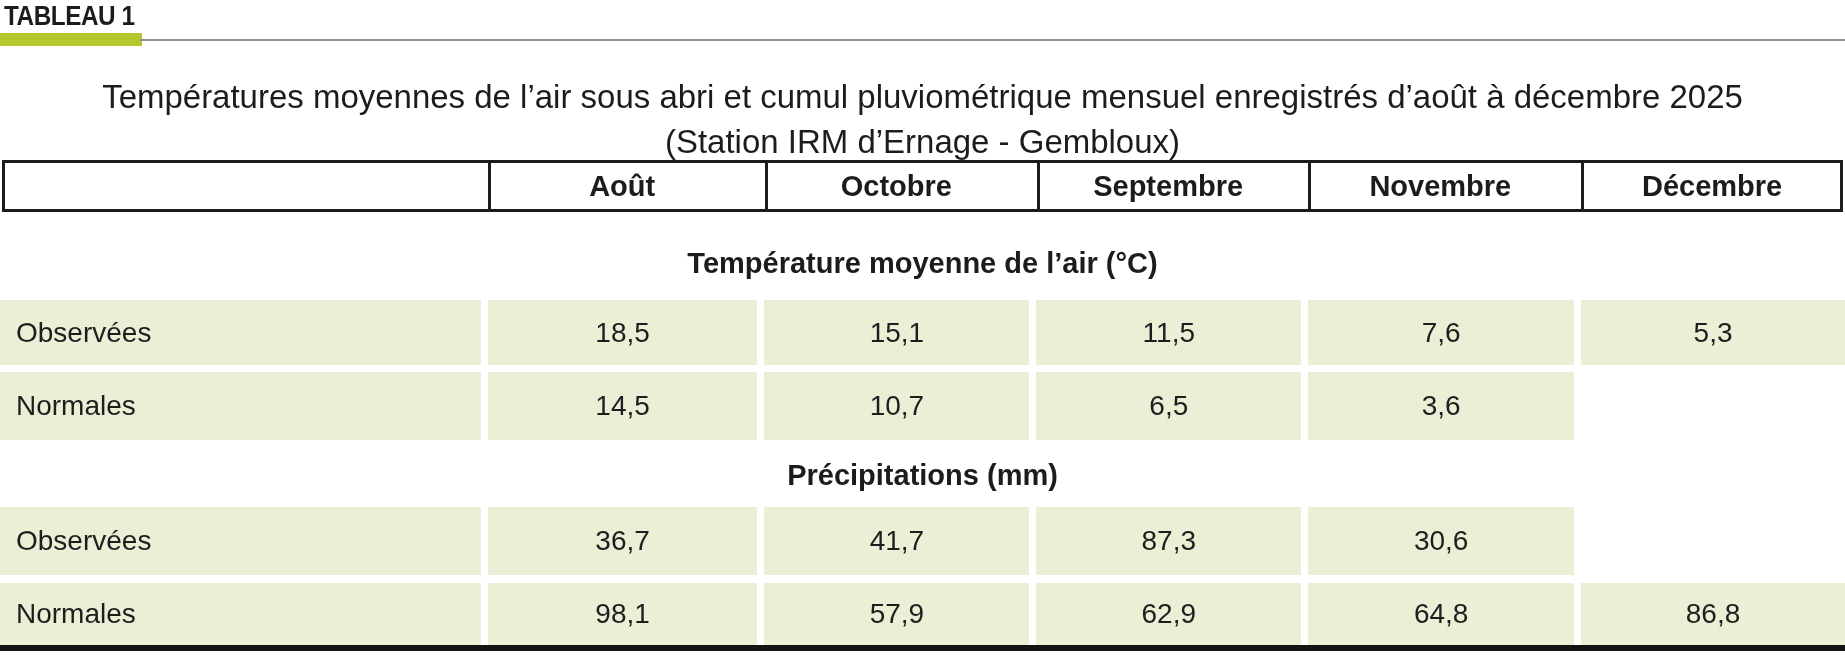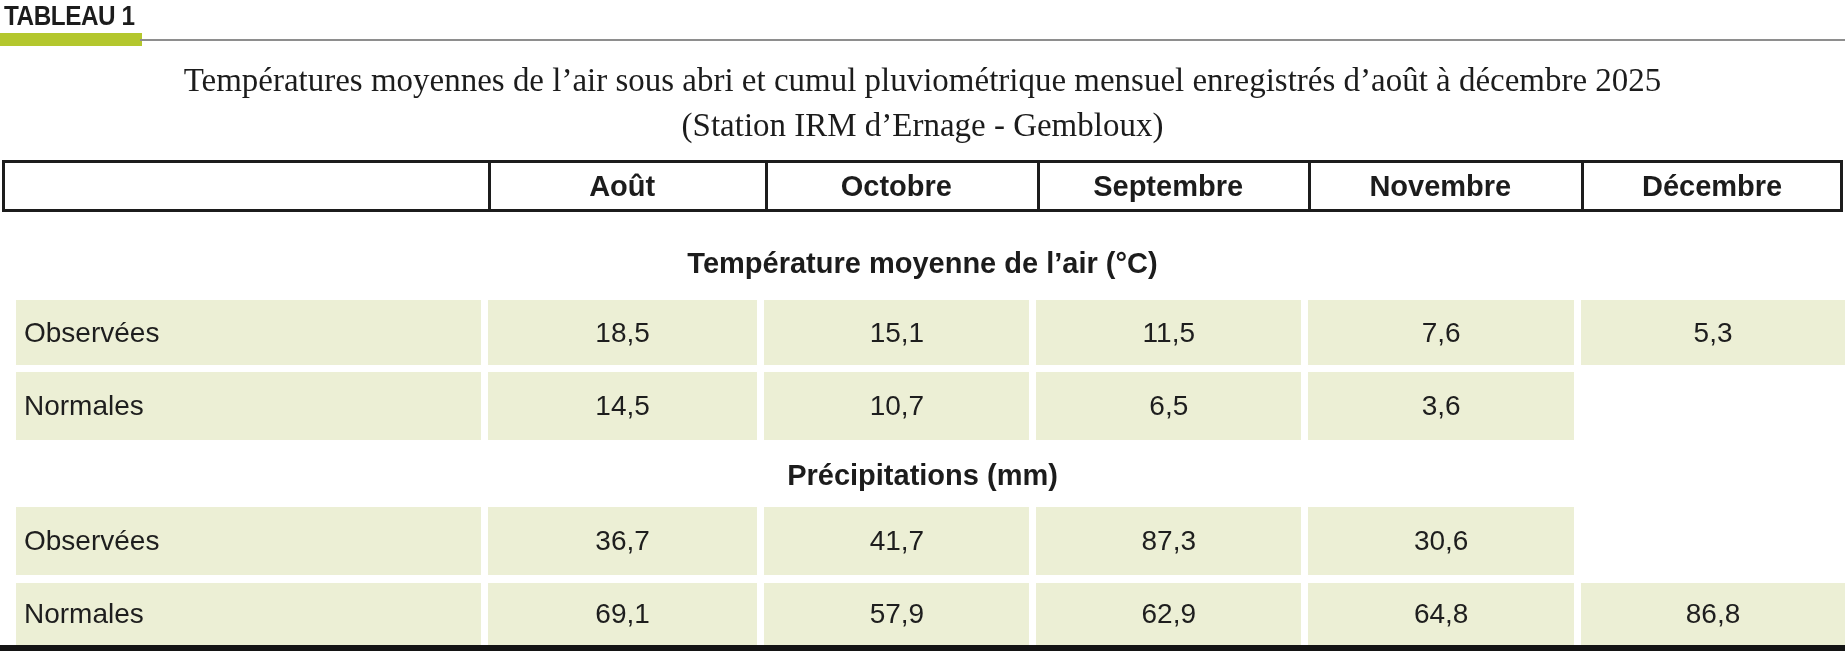--- a/index.html
+++ b/index.html
@@ -42,29 +42,28 @@
     top: 39px;
     left: 140px;
     right: 0;
     height: 2px;
     background: #8e8e8e;
   }
 
   
   .title {
     position: absolute;
-    top: 57px;
+    top: 74px;
     left: 0;
     width: 100%;
     text-align: center;
     font-size: 34px;
     line-height: 45px;
     font-weight: normal;
     color: #1c1c1c;
-    font-family: Liberation Serif, serif;
   }
   .title .line {
     white-space: nowrap;
     transform: scaleX(0.97);
     transform-origin: center;
   }
 
   
   .grid-cols {
     display: grid;
@@ -126,23 +125,22 @@
     background: #ecefd5;
     display: flex;
     align-items: center;
     justify-content: center;
     font-size: 28px;
     font-weight: normal;
     color: #1e1e1e;
   }
   .data-row .cell.row-label {
     justify-content: flex-start;
-    padding-left: 8px;
+    padding-left: 16px;
     box-sizing: border-box;
-    margin-left: 16px;
   }
 
   
   .bottom-border {
     position: absolute;
     top: 645px;
     left: 0;
     right: 0;
     height: 6px;
     background: #141414;
@@ -195,21 +193,21 @@
   <div class="data-row row-3 grid-cols">
     <div class="cell row-label">Observées</div>
     <div class="cell">36,7</div>
     <div class="cell">41,7</div>
     <div class="cell">87,3</div>
     <div class="cell">30,6</div>
   </div>
 
   <div class="data-row row-4 grid-cols">
     <div class="cell row-label">Normales</div>
-    <div class="cell">69,1</div>
+    <div class="cell">98,1</div>
     <div class="cell">57,9</div>
     <div class="cell">62,9</div>
     <div class="cell">64,8</div>
     <div class="cell">86,8</div>
   </div>
 
   <div class="bottom-border"></div>
 
 </div>
 

